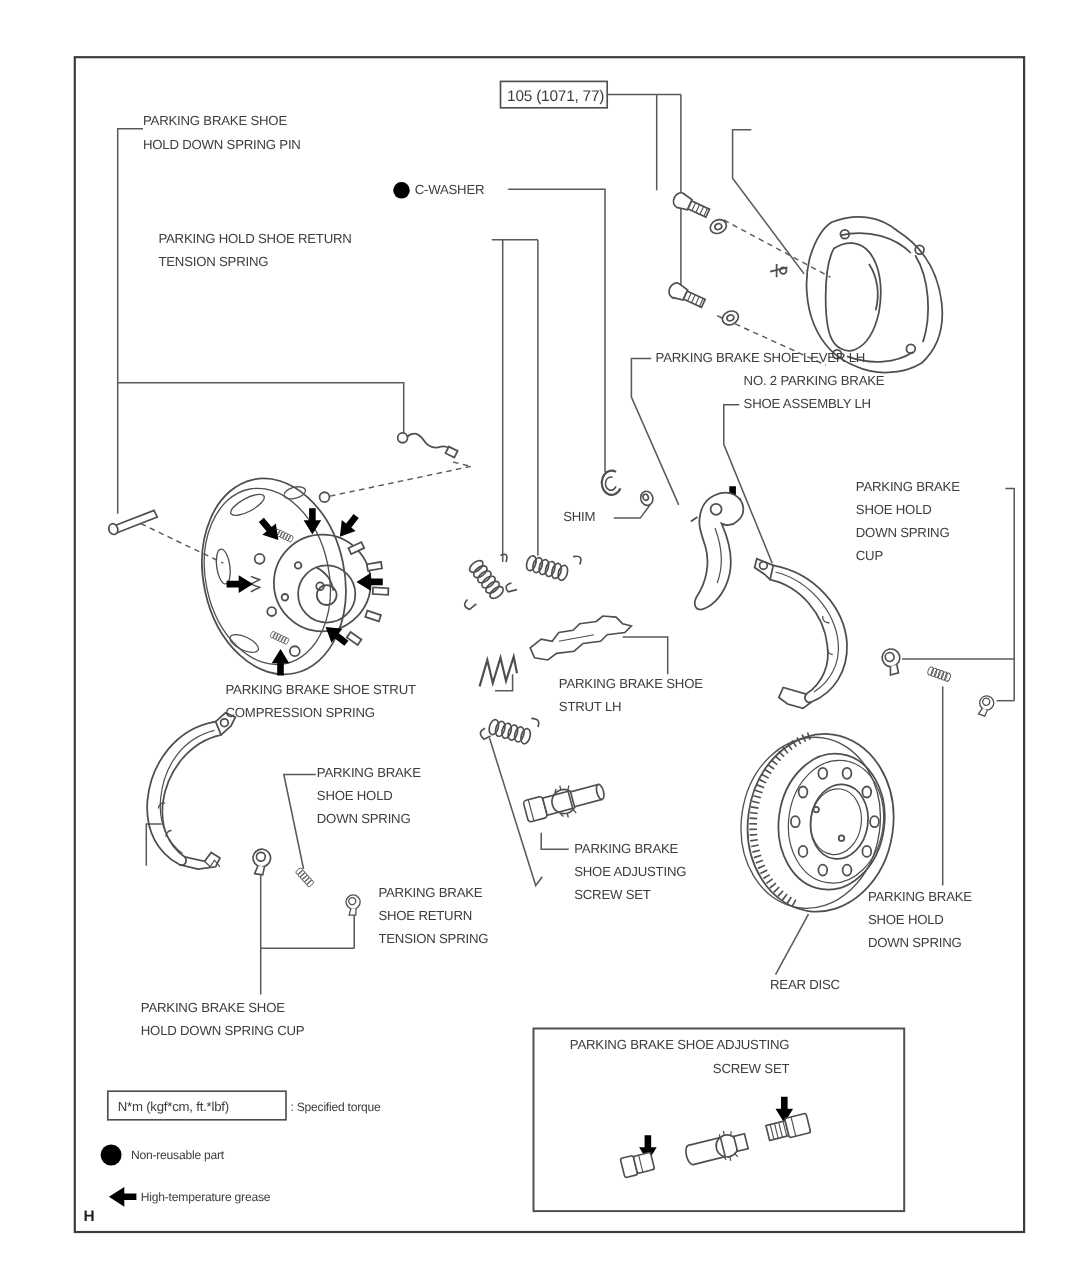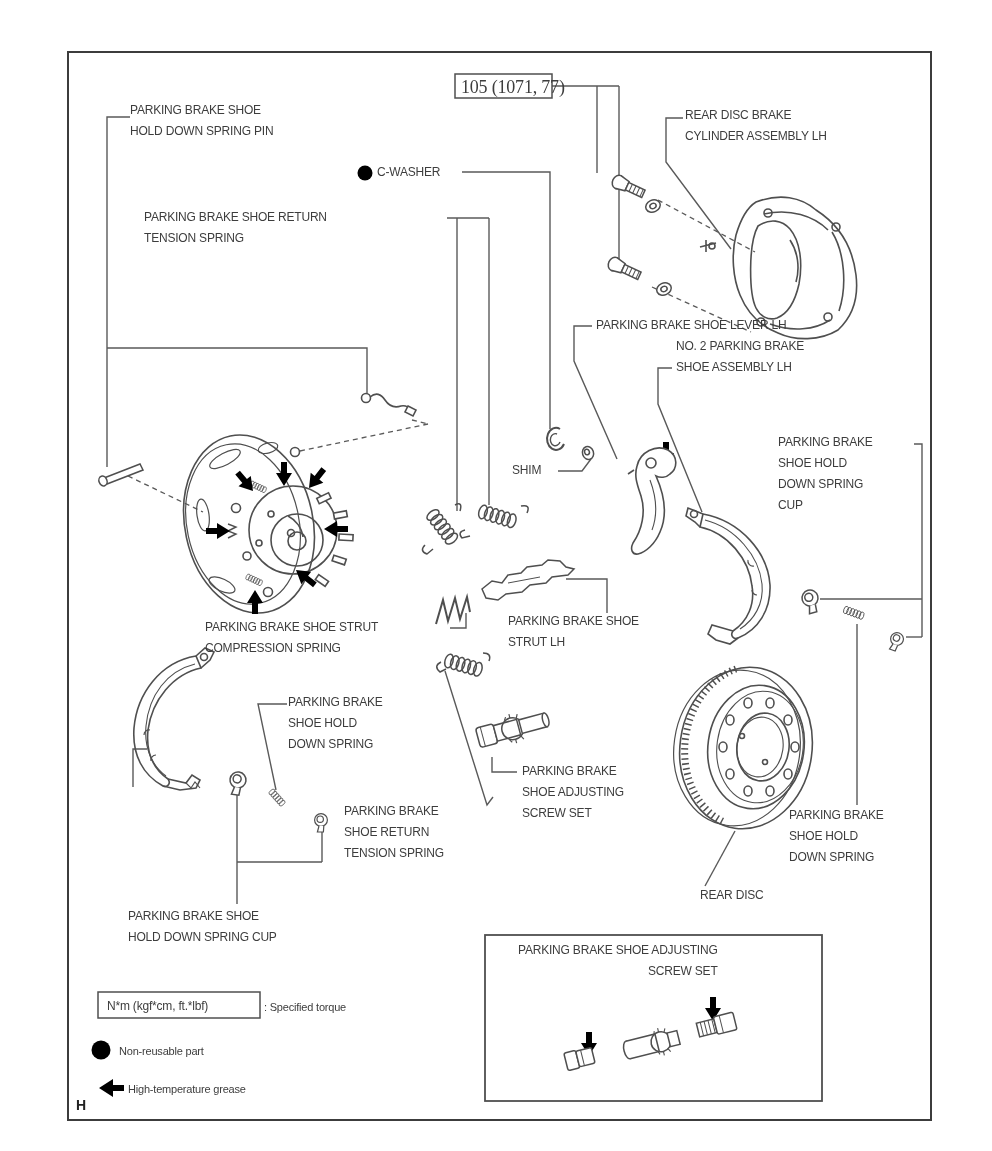--- a/index.html
+++ b/index.html
@@ -1,21 +1,21 @@
 <!DOCTYPE html>
 <html><head>
 <meta charset="utf-8">
 <style>
   html,body{margin:0;padding:0;background:#fff;}
   .stage{position:relative;width:992px;height:1151px;background:#fff;overflow:hidden;
          font-family:"Liberation Sans",sans-serif;}
   svg{position:absolute;left:0;top:0;}
   .lbl{position:absolute;font-size:12px;line-height:21px;color:#3d3d3d;
        white-space:pre-line;letter-spacing:-0.2px;}
-  .small{font-size:18px;line-height:18px;font-family:Liberation Serif, serif;}
+  .small{font-size:14px;line-height:18px;}
   .legend{font-size:11px;line-height:20px;}
   .marker{font-size:14px;font-weight:bold;color:#222;}
 </style>
 </head>
 <body>
 
 <div class="stage">
 
 <svg width="992" height="1151" viewBox="0 0 992 1151">
   <defs>
@@ -277,25 +277,23 @@
 
   <rect x="98" y="992" width="162" height="26" fill="none" stroke="#4f4f4f" stroke-width="1.5"></rect>
   <circle cx="365" cy="173" r="7.5" fill="#000"></circle>
   <circle cx="101" cy="1050" r="9.5" fill="#000"></circle>
   <path d="M99,1088 L113,1079 L113,1085 L124,1085 L124,1091 L113,1091 L113,1097 Z" fill="#000"></path>
 </svg>
 
   <div class="lbl" style="left:130px;top:100px;">PARKING BRAKE SHOE
 HOLD DOWN SPRING PIN</div>
   <div class="lbl" style="left:377px;top:162px;">C-WASHER</div>
-  <div class="lbl" style="left:144px;top:207px;">PARKING BRAKE SHOE RETURN
+  <div class="lbl" style="left:144px;top:207px;">PARKING HOLD SHOE RETURN
 TENSION SPRING</div>
   <div class="lbl small" style="left:461px;top:78px;">105 (1071, 77)</div>
-  <div class="lbl" style="left:685px;top:105px;">REAR DISC BRAKE
-CYLINDER ASSEMBLY LH</div>
   <div class="lbl" style="left:596px;top:315px;">PARKING BRAKE SHOE LEVER LH</div>
   <div class="lbl" style="left:676px;top:336px;">NO. 2 PARKING BRAKE
 SHOE ASSEMBLY LH</div>
   <div class="lbl" style="left:512px;top:460px;">SHIM</div>
   <div class="lbl" style="left:778px;top:432px;">PARKING BRAKE
 SHOE HOLD
 DOWN SPRING
 CUP</div>
   <div class="lbl" style="left:205px;top:617px;">PARKING BRAKE SHOE STRUT
 COMPRESSION SPRING</div>

